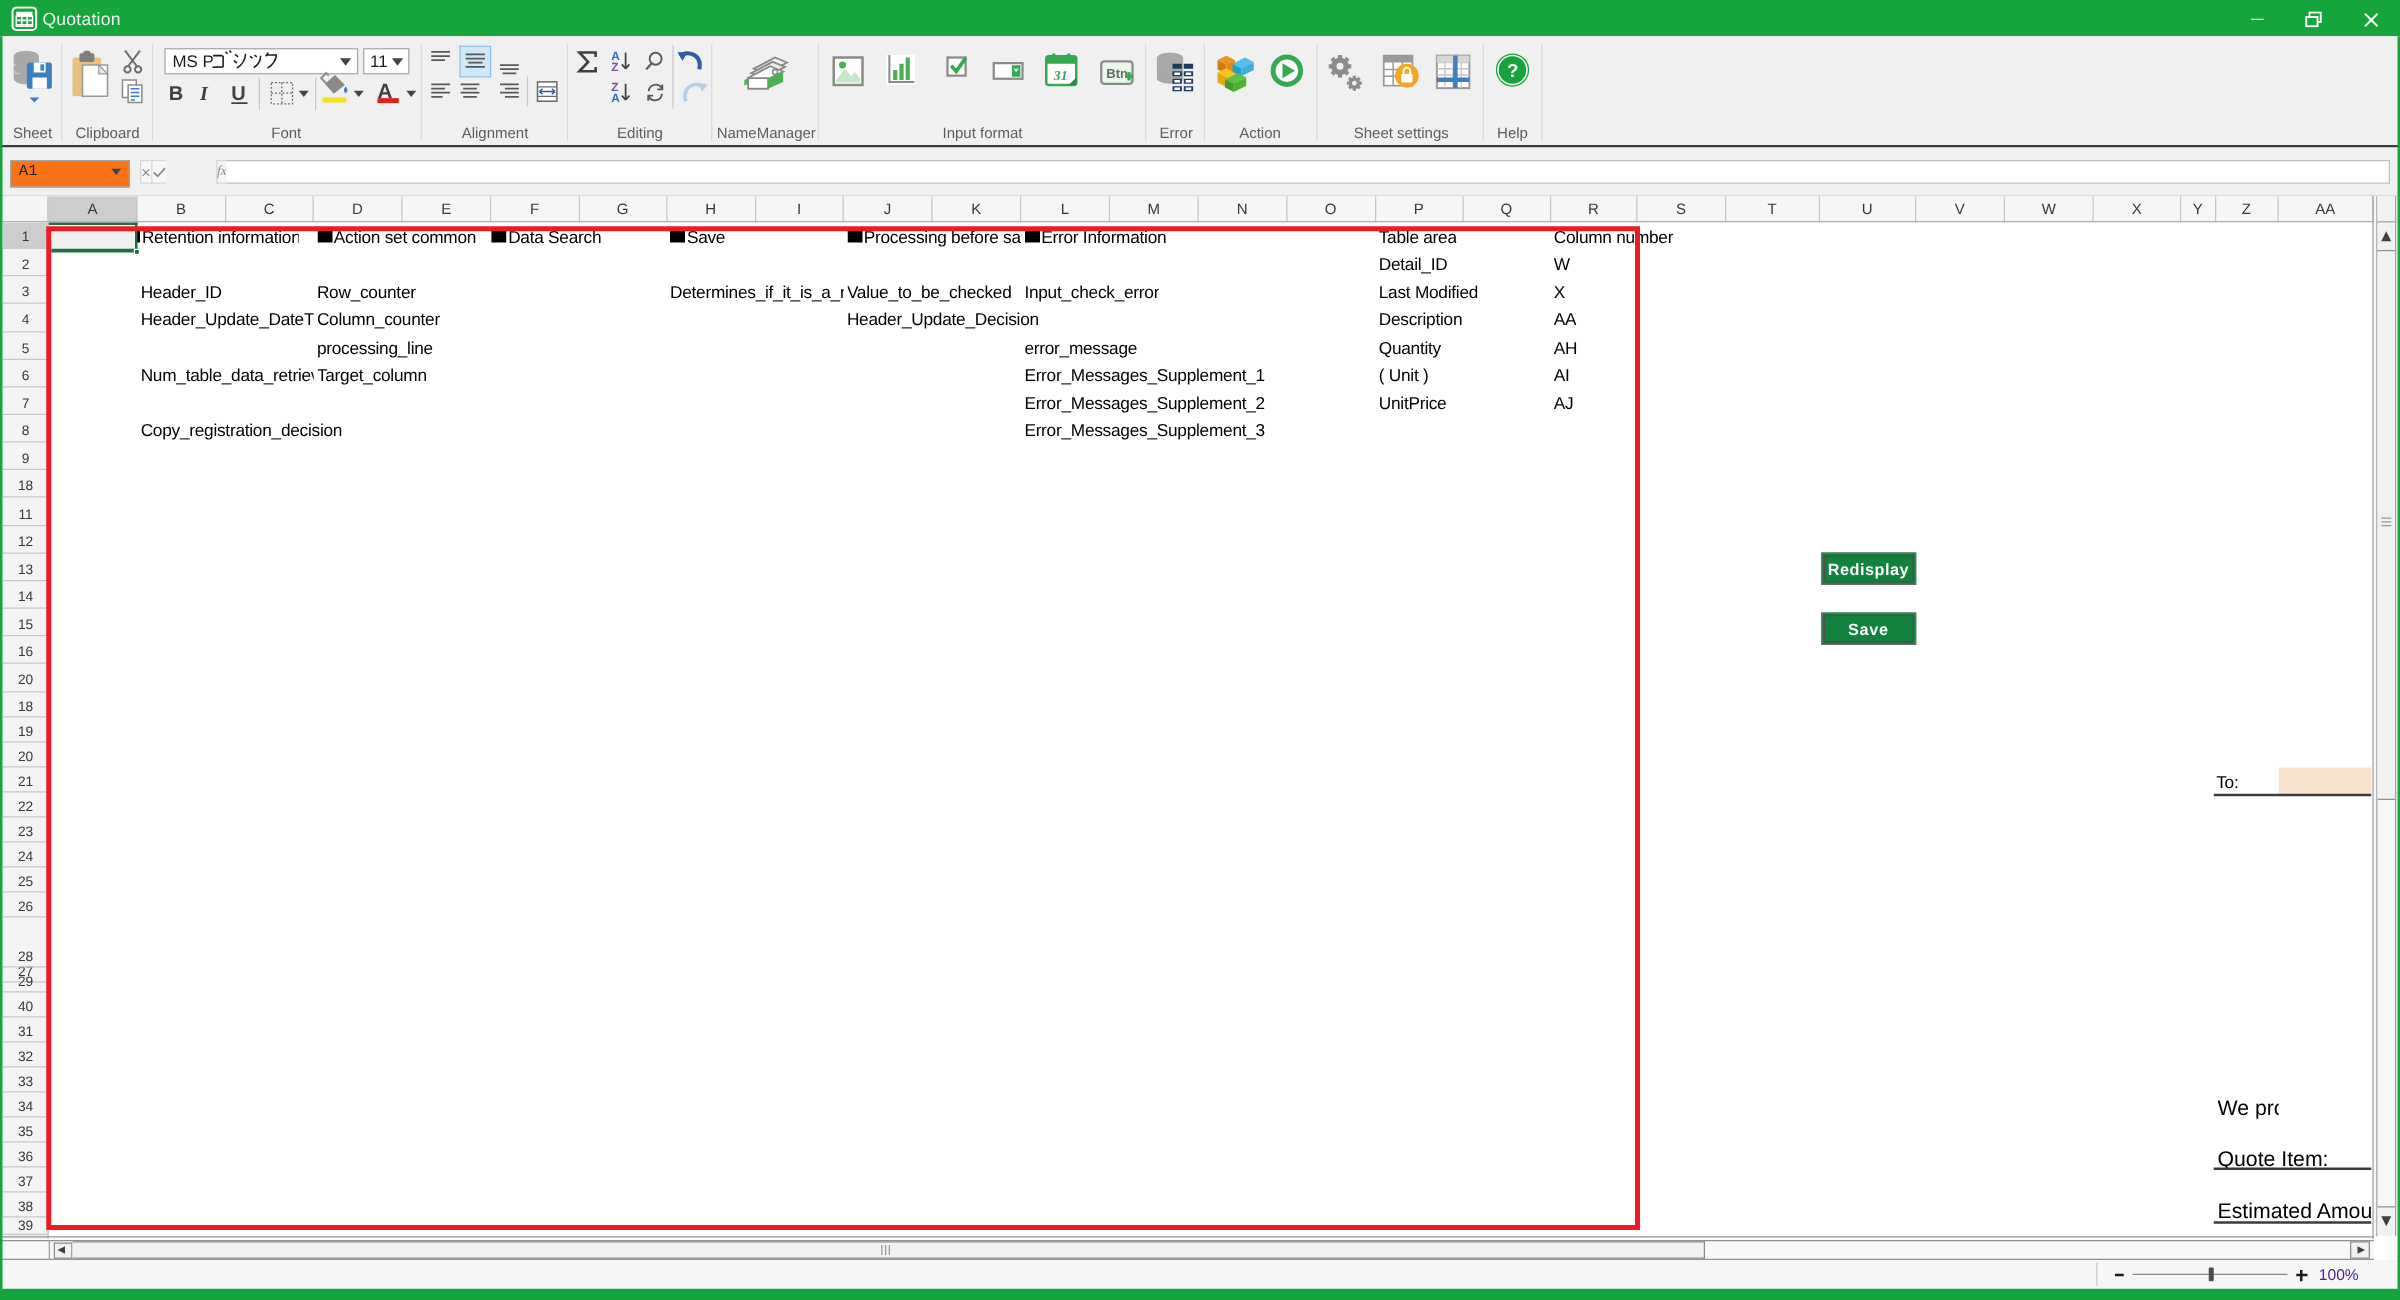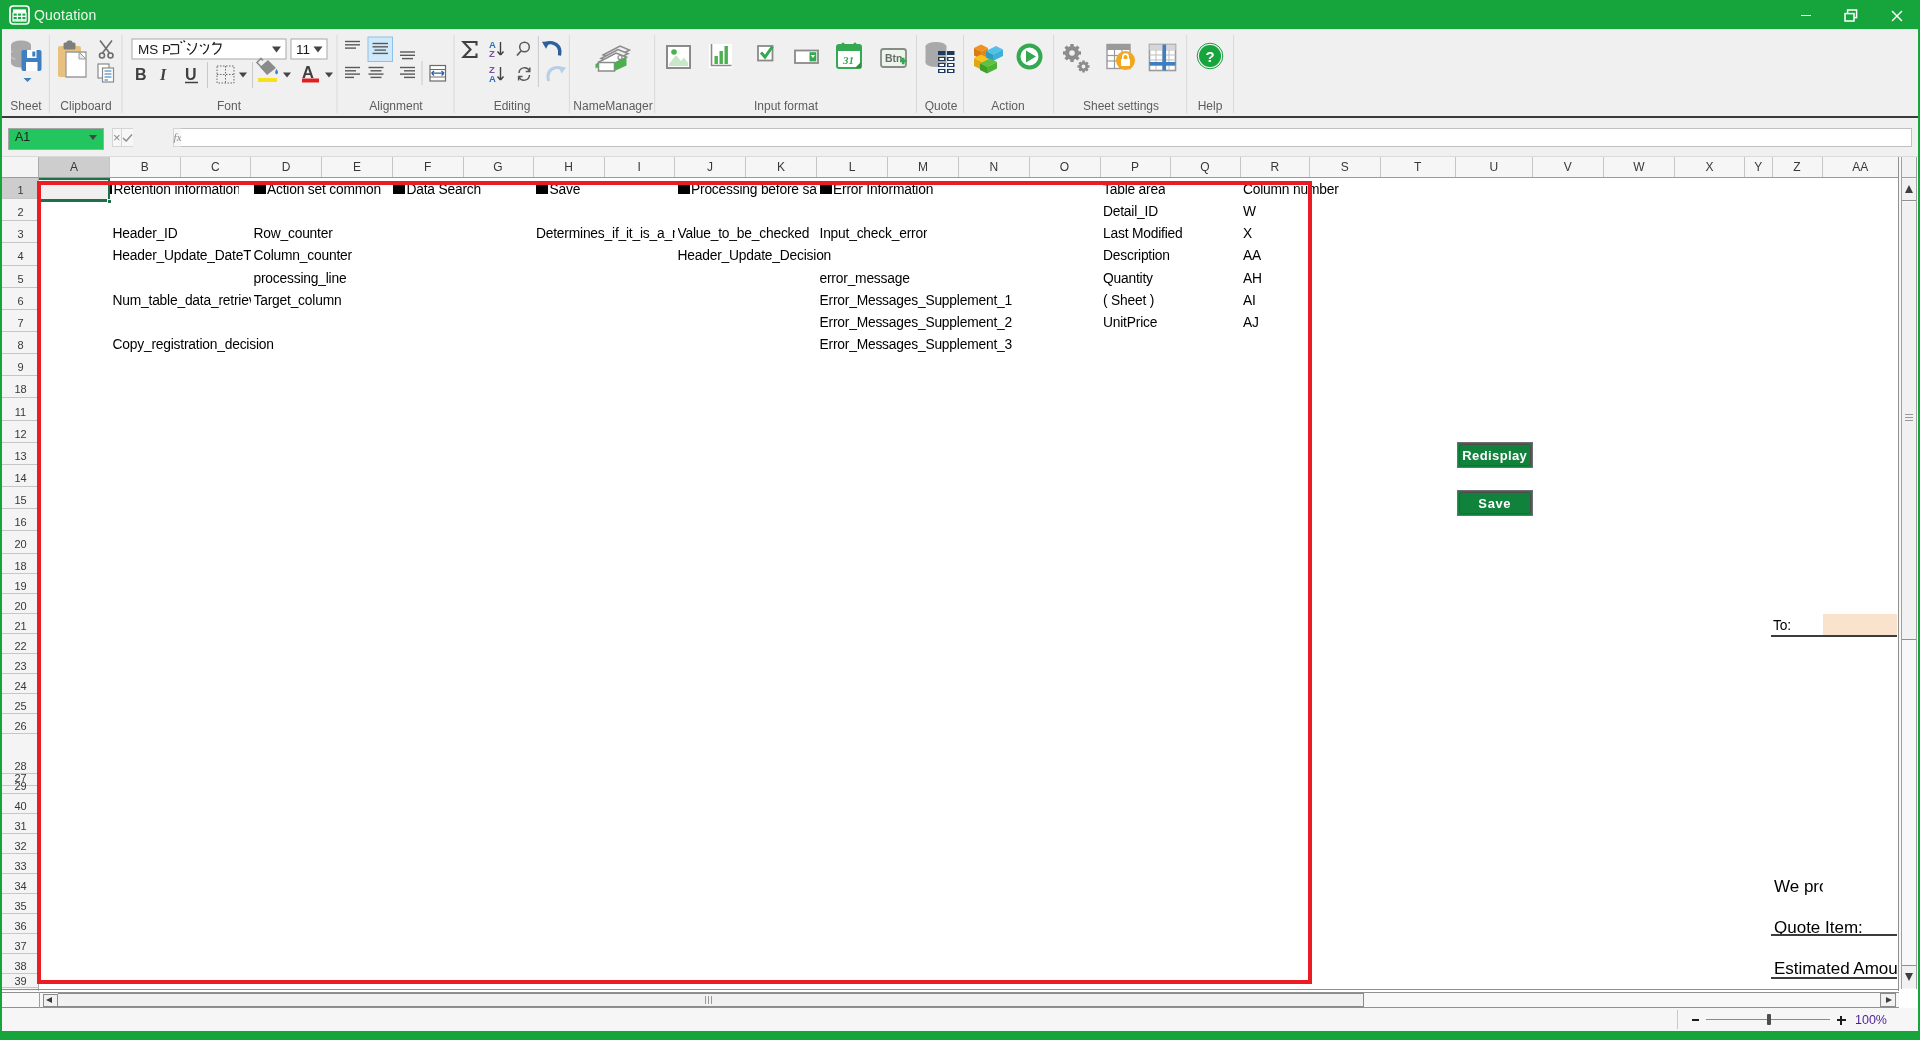--- a/index.html
+++ b/index.html
@@ -8,21 +8,21 @@
   .abs { position:absolute; }
   
   #titlebar { left:0; top:0; width:1920px; height:29px; background:#16a43d; }
   #title-text { left:34px; top:7px; color:#eef8f0; font-size:14px; letter-spacing:0.2px; }
   
   #ribbon { left:0; top:29px; width:1920px; height:87px; background:#f0f0f0; border-top:1px solid #e5e5e5; }
   #ribbon-border { left:0; top:116px; width:1920px; height:2px; background:#3a3a3a; }
   .glabel { position:absolute; top:70px; font-size:12px; color:#5d5d5d; text-align:center; white-space:nowrap; }
   
   #fbar { left:0; top:118px; width:1920px; height:39px; background:#f0f0f0; border-bottom:1px solid #dadada; }
-  #namebox { left:8px; top:10px; width:96px; height:22px; background:#22c55e; border:1px solid #a6a6a6; font-size:12.5px; color:#222; line-height:17px; padding-left:6px; }
+  #namebox { left:8px; top:10px; width:96px; height:22px; background:#f97316; border:1px solid #a6a6a6; font-size:12.5px; color:#222; line-height:17px; padding-left:6px;font-family:Liberation Mono, monospace; }
   #fxbtns { left:112px; top:10px; width:69px; height:19px; display:flex; }
   #fxbtns div { width:23px; height:19px; border:1px solid #d5d5d5; border-right:none; background:#f7f7f7; color:#8a8a8a; text-align:center; font-size:11px; line-height:17px; }
   #fxbtns div:last-child { border-right:6px solid #ec4899;margin-left:40px; }
   #ffield { left:181px; top:10px; width:1731px; height:19px; background:#fff; border:1px solid #c0c0c0; border-left:none; }
   
   #corner { left:2px; top:157px; width:37px; height:21px; background:#f4f4f4; border-right:1px solid #ababab; border-bottom:1px solid #9b9b9b; }
   #colhdr { left:39px; top:157px; width:1860px; height:21px; background:#f6f6f6; border-bottom:1px solid #9b9b9b; overflow:hidden; }
   .ch { position:absolute; top:0; height:20px; font-size:12px; color:#383838; text-align:center; line-height:21px; border-right:1px solid #c6c6c6; }
   .ch.sel { background:#cdcdcd; }
   #rowhdr { left:2px; top:178px; width:37px; height:813px; background:#f4f4f4; border-right:1px solid #ababab; overflow:hidden; }
@@ -94,21 +94,21 @@
   </g>
 </svg>
 
 <div class="glabel abs" style="left:-34px;top:99px;width:120px;">Sheet</div>
 <div class="glabel abs" style="left:26px;top:99px;width:120px;">Clipboard</div>
 <div class="glabel abs" style="left:169px;top:99px;width:120px;">Font</div>
 <div class="glabel abs" style="left:336px;top:99px;width:120px;">Alignment</div>
 <div class="glabel abs" style="left:452px;top:99px;width:120px;">Editing</div>
 <div class="glabel abs" style="left:553px;top:99px;width:120px;">NameManager</div>
 <div class="glabel abs" style="left:726px;top:99px;width:120px;">Input format</div>
-<div class="glabel abs" style="left:881px;top:99px;width:120px;">Quote</div>
+<div class="glabel abs" style="left:881px;top:99px;width:120px;">Error</div>
 <div class="glabel abs" style="left:948px;top:99px;width:120px;">Action</div>
 <div class="glabel abs" style="left:1061px;top:99px;width:120px;">Sheet settings</div>
 <div class="glabel abs" style="left:1150px;top:99px;width:120px;">Help</div>
 
 <svg class="abs" style="left:0;top:29px;" width="1250" height="87" viewBox="0 0 1250 87">
 
   <g>
     <ellipse cx="21" cy="16" rx="10" ry="4.5" fill="#a9a9a9"></ellipse>
     <rect x="11" y="16" width="20" height="18" fill="#a9a9a9"></rect>
     <ellipse cx="21" cy="21.5" rx="10" ry="4.5" fill="#c9c9c9"></ellipse>
@@ -507,21 +507,21 @@
     <div class="ct" style="left:638.5px;top:67.44999999999999px;height:21.150000000000034px;line-height:21.150000000000034px;">Header_Update_Decision</div>
     <div class="ct" style="left:1064px;top:67.44999999999999px;height:21.150000000000034px;line-height:21.150000000000034px;">Description</div>
     <div class="ct" style="left:1204px;top:67.44999999999999px;height:21.150000000000034px;line-height:21.150000000000034px;">AA</div>
     <div class="ct" style="left:214.5px;top:89.60000000000002px;height:21.149999999999977px;line-height:21.149999999999977px;">processing_line</div>
     <div class="ct" style="left:780.5px;top:89.60000000000002px;height:21.149999999999977px;line-height:21.149999999999977px;">error_message</div>
     <div class="ct" style="left:1064px;top:89.60000000000002px;height:21.149999999999977px;line-height:21.149999999999977px;">Quantity</div>
     <div class="ct" style="left:1204px;top:89.60000000000002px;height:21.149999999999977px;line-height:21.149999999999977px;">AH</div>
     <div class="ct" style="left:73.5px;top:111.75px;height:21.149999999999977px;line-height:21.149999999999977px;width:138.5px;">Num_table_data_retrieval</div>
     <div class="ct" style="left:214.5px;top:111.75px;height:21.149999999999977px;line-height:21.149999999999977px;">Target_column</div>
     <div class="ct" style="left:780.5px;top:111.75px;height:21.149999999999977px;line-height:21.149999999999977px;">Error_Messages_Supplement_1</div>
-    <div class="ct" style="left:1064px;top:111.75px;height:21.149999999999977px;line-height:21.149999999999977px;">( Sheet )</div>
+    <div class="ct" style="left:1064px;top:111.75px;height:21.149999999999977px;line-height:21.149999999999977px;">( Unit )</div>
     <div class="ct" style="left:1204px;top:111.75px;height:21.149999999999977px;line-height:21.149999999999977px;">AI</div>
     <div class="ct" style="left:780.5px;top:133.89999999999998px;height:21.149999999999977px;line-height:21.149999999999977px;">Error_Messages_Supplement_2</div>
     <div class="ct" style="left:1064px;top:133.89999999999998px;height:21.149999999999977px;line-height:21.149999999999977px;">UnitPrice</div>
     <div class="ct" style="left:1204px;top:133.89999999999998px;height:21.149999999999977px;line-height:21.149999999999977px;">AJ</div>
     <div class="ct" style="left:73.5px;top:156.04999999999995px;height:21.150000000000034px;line-height:21.150000000000034px;">Copy_registration_decision</div>
     <div class="ct" style="left:780.5px;top:156.04999999999995px;height:21.150000000000034px;line-height:21.150000000000034px;">Error_Messages_Supplement_3</div>
   </div>
 <div class="abs" id="grid-rb"></div>
 <div class="abs" id="grid-bb"></div>
 <div class="abs" id="vsb"></div>

